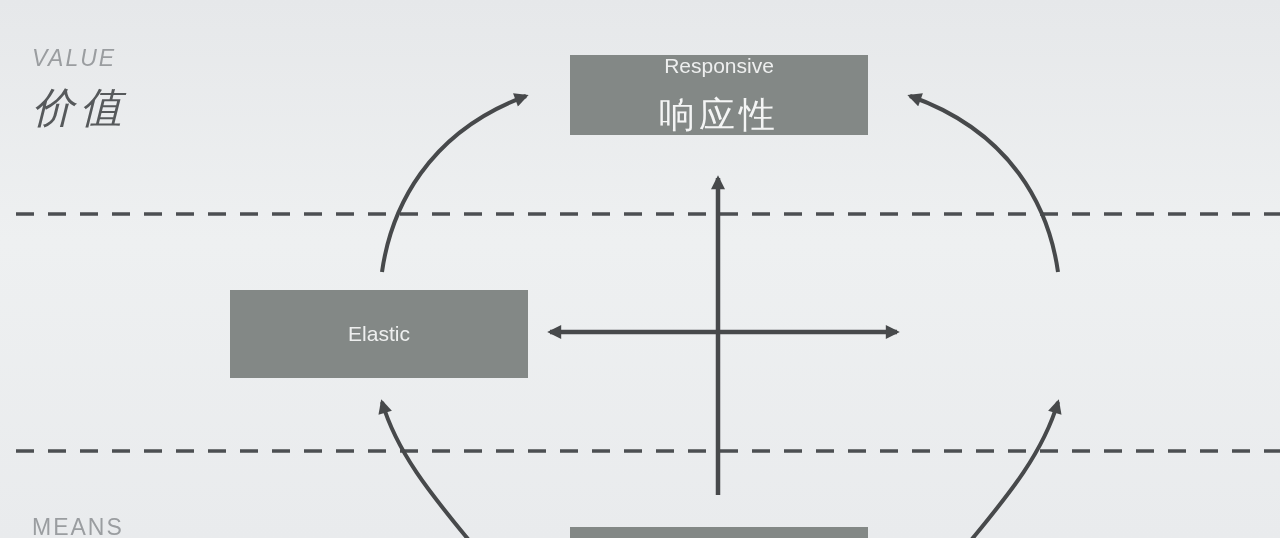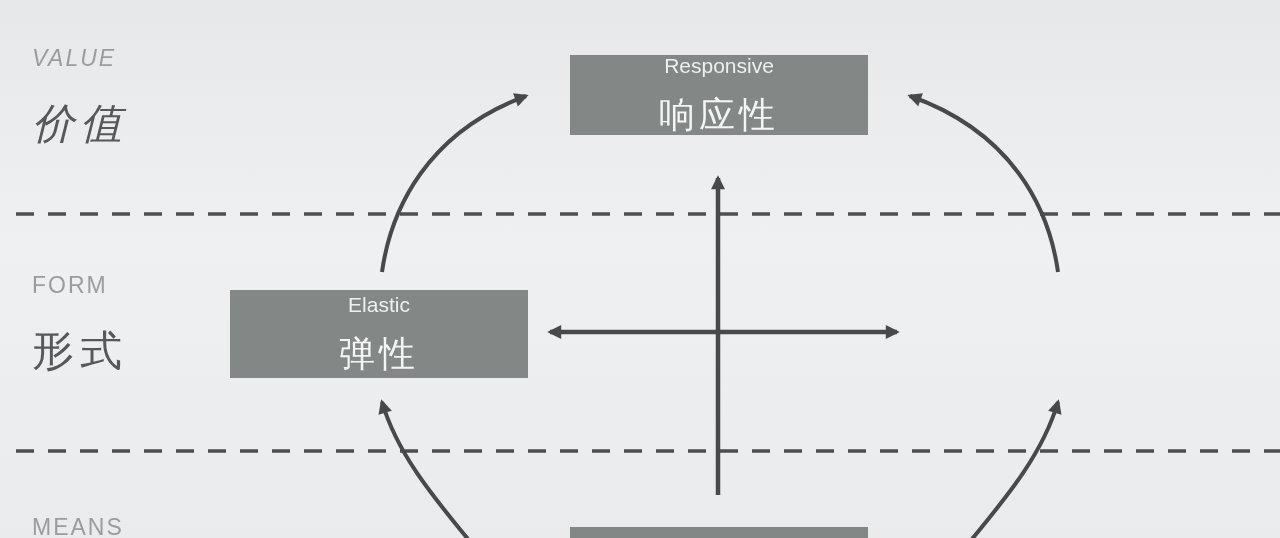--- a/index.html
+++ b/index.html
@@ -14,21 +14,21 @@
   }
 
   svg.arrows { position: absolute; left: 0; top: 0; width: 1280px; height: 538px; }
 
   .dash-line { stroke: var(--dash); stroke-width: 3.5; stroke-dasharray: 18 14; fill: none; }
   .axis      { stroke: var(--arrow); stroke-width: 4.5; fill: none; }
   .curve     { stroke: var(--arrow); stroke-width: 4;   fill: none; }
 
   .section { position: absolute; left: 32px; }
   .sec-en { font-size: 23px; letter-spacing: 2px; color: var(--label_en); font-weight: 400; }
-  .sec-zh { font-size: 42px; color: var(--label_zh); margin-top: 24px; letter-spacing: 6px; }
+  .sec-zh { font-size: 42px; color: var(--label_zh); margin-top: 8px; letter-spacing: 6px; }
 
   .node {
     position: absolute;
     width: 298px;
     background: var(--box);
     color: var(--box_text);
     display: flex;
     flex-direction: column;
     align-items: center;
     justify-content: center;
@@ -67,35 +67,30 @@
     <path class="curve" d="M 382 272 C 391 208, 428 132, 526 96" marker-end="url(#ah)"></path>
     <path class="curve" d="M 1058 272 C 1049 208, 1012 132, 910 96" marker-end="url(#ah)"></path>
     <path class="curve" d="M 472 544 C 436 500, 398 456, 382 402" marker-end="url(#ah)"></path>
     <path class="curve" d="M 968 544 C 1004 500, 1042 456, 1058 402" marker-end="url(#ah)"></path>
   </svg>
 
   <div class="section sec-value">
     <div class="sec-en">VALUE</div>
     <div class="sec-zh">价值</div>
   </div>
-  <div class="section sec-form">
-    <div class="sec-en">FORM</div>
-    <div class="sec-zh">形式</div>
-  </div>
   <div class="section sec-means">
     <div class="sec-en">MEANS</div>
     <div class="sec-zh"></div>
   </div>
 
   <div class="node node-top">
     <div class="node-en">Responsive</div>
     <div class="node-zh">响应性</div>
   </div>
   <div class="node node-left">
     <div class="node-en">Elastic</div>
-    <div class="node-zh">弹性</div>
   </div>
   <div class="node node-bottom">
     <div class="node-en"></div>
     <div class="node-zh"></div>
   </div>
 
 </div>
 
 </body></html>

